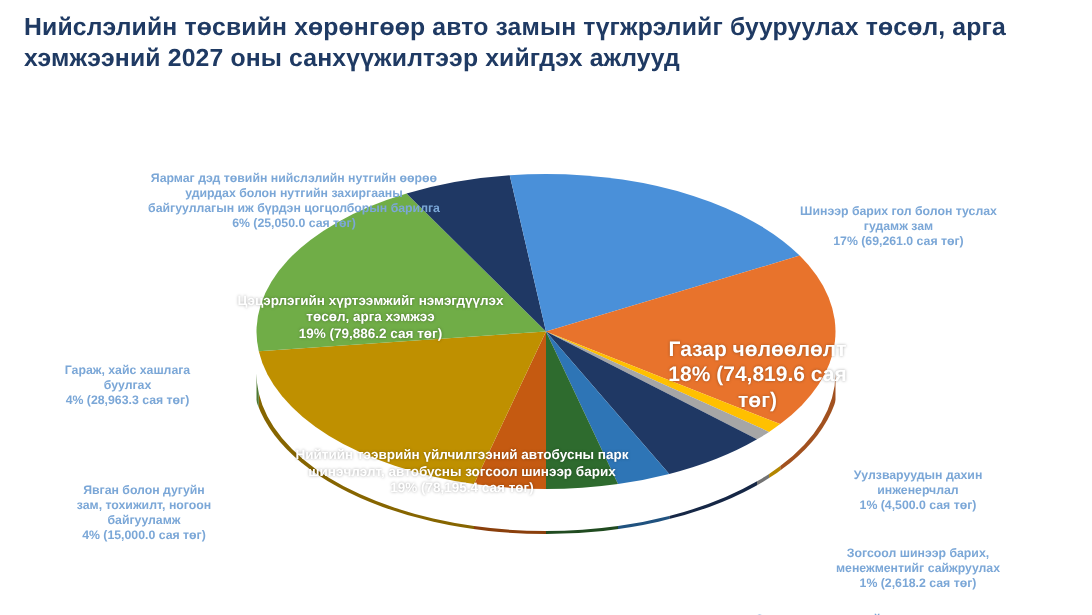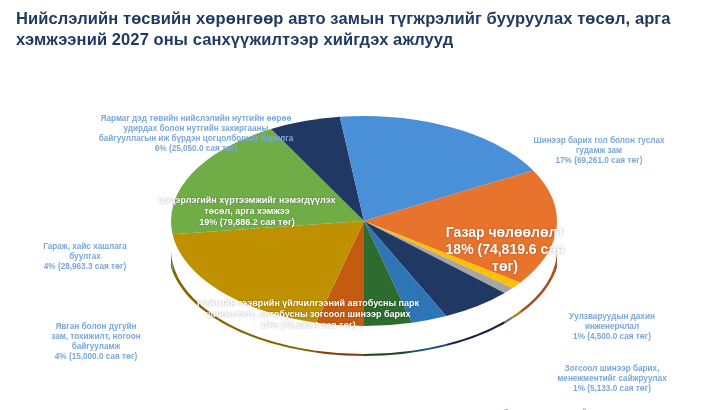--- a/index.html
+++ b/index.html
@@ -128,21 +128,21 @@
     <div class="lbl outer" id="lbl-0">Шинээр барих гол болон туслах
 гудамж зам
 17% (69,261.0 сая төг)</div>
     <div class="lbl inner" id="lbl-1">Газар чөлөөлөлт
 18% (74,819.6 сая төг)</div>
     <div class="lbl outer" id="lbl-2">Уулзваруудын дахин
 инженерчлал
 1% (4,500.0 сая төг)</div>
     <div class="lbl outer" id="lbl-3">Зогсоол шинээр барих,
 менежментийг сайжруулах
-1% (5,133.0 сая төг)</div>
+1% (2,618.2 сая төг)</div>
     <div class="lbl outer" id="lbl-4">Замын хөдөлгөөний удирдлага зохион
 байгуулалтын ухаалаг систем, удирдлагын
 төвийн байр
 6% (23,500.0 сая төг)</div>
     <div class="lbl outer" id="lbl-6">Явган болон дугуйн
 зам, тохижилт, ногоон
 байгууламж
 4% (15,000.0 сая төг)</div>
     <div class="lbl outer" id="lbl-7">Гараж, хайс хашлага
 буулгах

